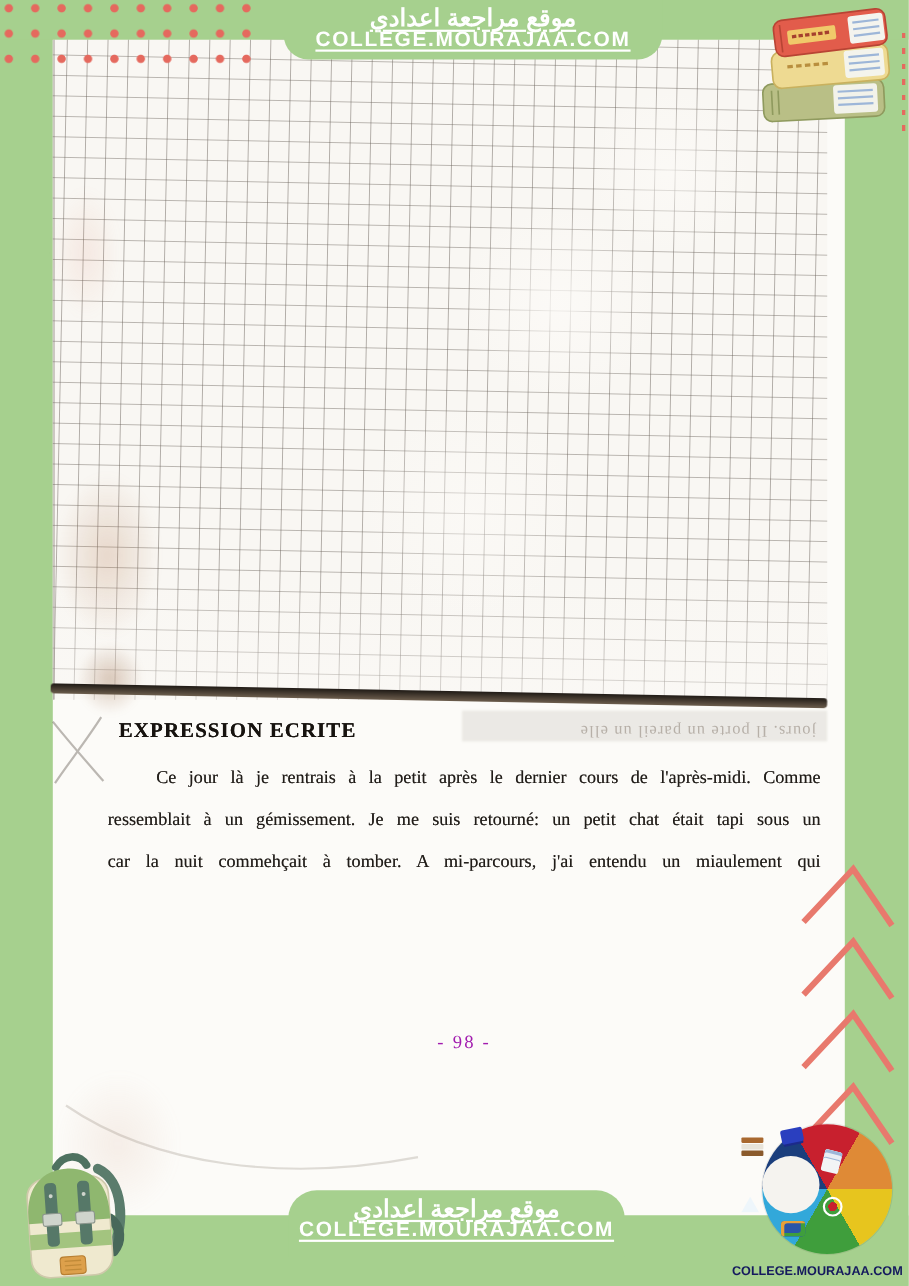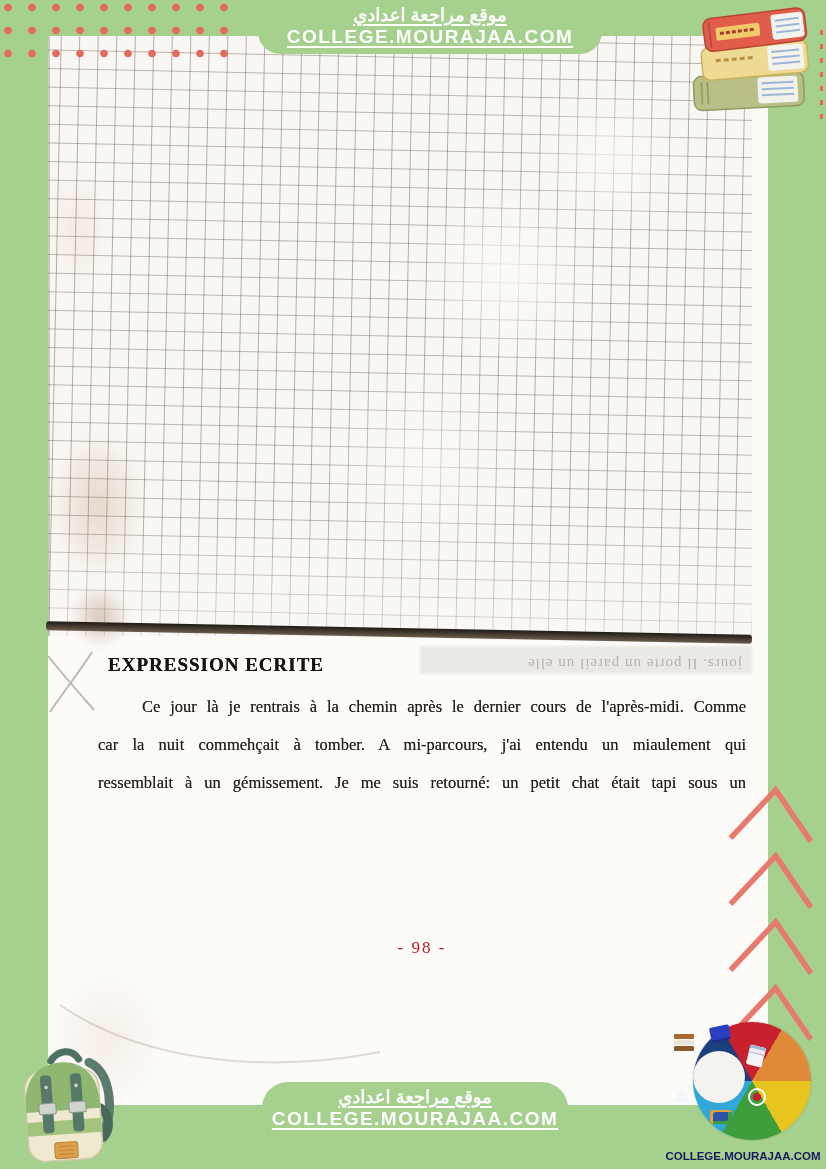--- a/index.html
+++ b/index.html
@@ -42,32 +42,32 @@
     text-shadow:0 0 .6px #17130f;}
   .bleed-text{left:430px;top:650px;width:312px;height:22px;overflow:hidden;z-index:3;
     font-family:"Liberation Serif",serif;font-size:15px;letter-spacing:1px;color:#84786d;
     opacity:.5;transform:rotate(180deg);filter:blur(.7px);white-space:nowrap;}
   .scan-para{left:98px;top:688px;width:648px;z-index:4;font-family:"Liberation Serif",serif;
     font-size:16.5px;color:#211d19;line-height:38px;}
   .scan-para .pline{text-align:justify;text-align-last:justify;white-space:nowrap;
     text-shadow:0 0 .4px rgba(33,29,25,.7);}
   .scan-para .pline.first{padding-left:44px;}
   .page-number{left:98px;top:938px;width:648px;text-align:center;z-index:4;
-    font-family:"Liberation Serif",serif;font-size:17px;color:#b91c1c;letter-spacing:2px;}
+    font-family:"Liberation Serif",serif;font-size:17px;color:#a21caf;letter-spacing:2px;}
   .x-mark{left:42px;top:646px;z-index:4;opacity:.45;}
   .curl-line{left:50px;top:990px;z-index:2;}
 
   
   .band-top{left:0;top:0;width:826px;height:36px;background:#a6d08e;z-index:5;}
   .tab-top{left:258px;top:0;width:344px;height:54px;background:#a6d08e;
     border-radius:0 0 22px 22px;z-index:5;}
   .band-bottom{left:0;top:1105px;width:826px;height:64px;background:#a6d08e;z-index:5;}
   .bump-bottom{left:262px;top:1082px;width:306px;height:60px;background:#a6d08e;
     border-radius:26px 26px 0 0;z-index:5;}
-  .hdr-ar{z-index:6;color:#fff;font-weight:bold;font-size:18px;text-align:center;
+  .hdr-ar{z-index:6;color:#fff;font-weight:bold;font-size:22px;text-align:center;
     text-decoration:underline;text-decoration-thickness:2px;text-underline-offset:3px;}
   .hdr-domain{z-index:6;color:#fff;font-weight:bold;font-size:19px;letter-spacing:1.5px;
     text-align:center;text-decoration:underline;text-decoration-thickness:2px;
     text-underline-offset:3px;cursor:pointer;}
   .hdr-ar.top{left:258px;top:4px;width:344px;}
   .hdr-domain.top{left:238px;top:26px;width:384px;}
   .hdr-ar.bot{left:262px;top:1086px;width:306px;}
   .hdr-domain.bot{left:222px;top:1108px;width:386px;}
 
   
@@ -123,23 +123,23 @@
 
 <svg class="abs x-mark" width="62" height="72">
   <path d="M6,10 C22,30 38,48 52,64" stroke="#6e665e" stroke-width="2" fill="none"></path>
   <path d="M50,6 C36,28 20,48 8,66" stroke="#6e665e" stroke-width="2" fill="none"></path>
 </svg>
 
 <div class="abs bleed-text">jours. Il porte un pareil un elle</div>
 <div class="abs scan-heading">EXPRESSION ECRITE</div>
 
 <div class="abs scan-para">
-  <div class="pline first">Ce jour là je rentrais à la chemin après le dernier cours de l'après-midi. Comme</div>
+  <div class="pline first">Ce jour là je rentrais à la petit après le dernier cours de l'après-midi. Comme</div>
+  <div class="pline">ressemblait à un gémissement. Je me suis retourné: un petit chat était tapi sous un</div>
   <div class="pline">car la nuit commehçait à tomber. A mi-parcours, j'ai entendu un miaulement qui</div>
-  <div class="pline">ressemblait à un gémissement. Je me suis retourné: un petit chat était tapi sous un</div>
 </div>
 
 <div class="abs page-number">- 98 -</div>
 
 <svg class="abs curl-line" width="340" height="90">
   <path d="M10,15 C90,70 210,85 330,62" stroke="rgba(120,105,90,.22)" stroke-width="2" fill="none"></path>
 </svg>
 
 <div class="abs band-top"></div>
 <div class="abs tab-top"></div>

